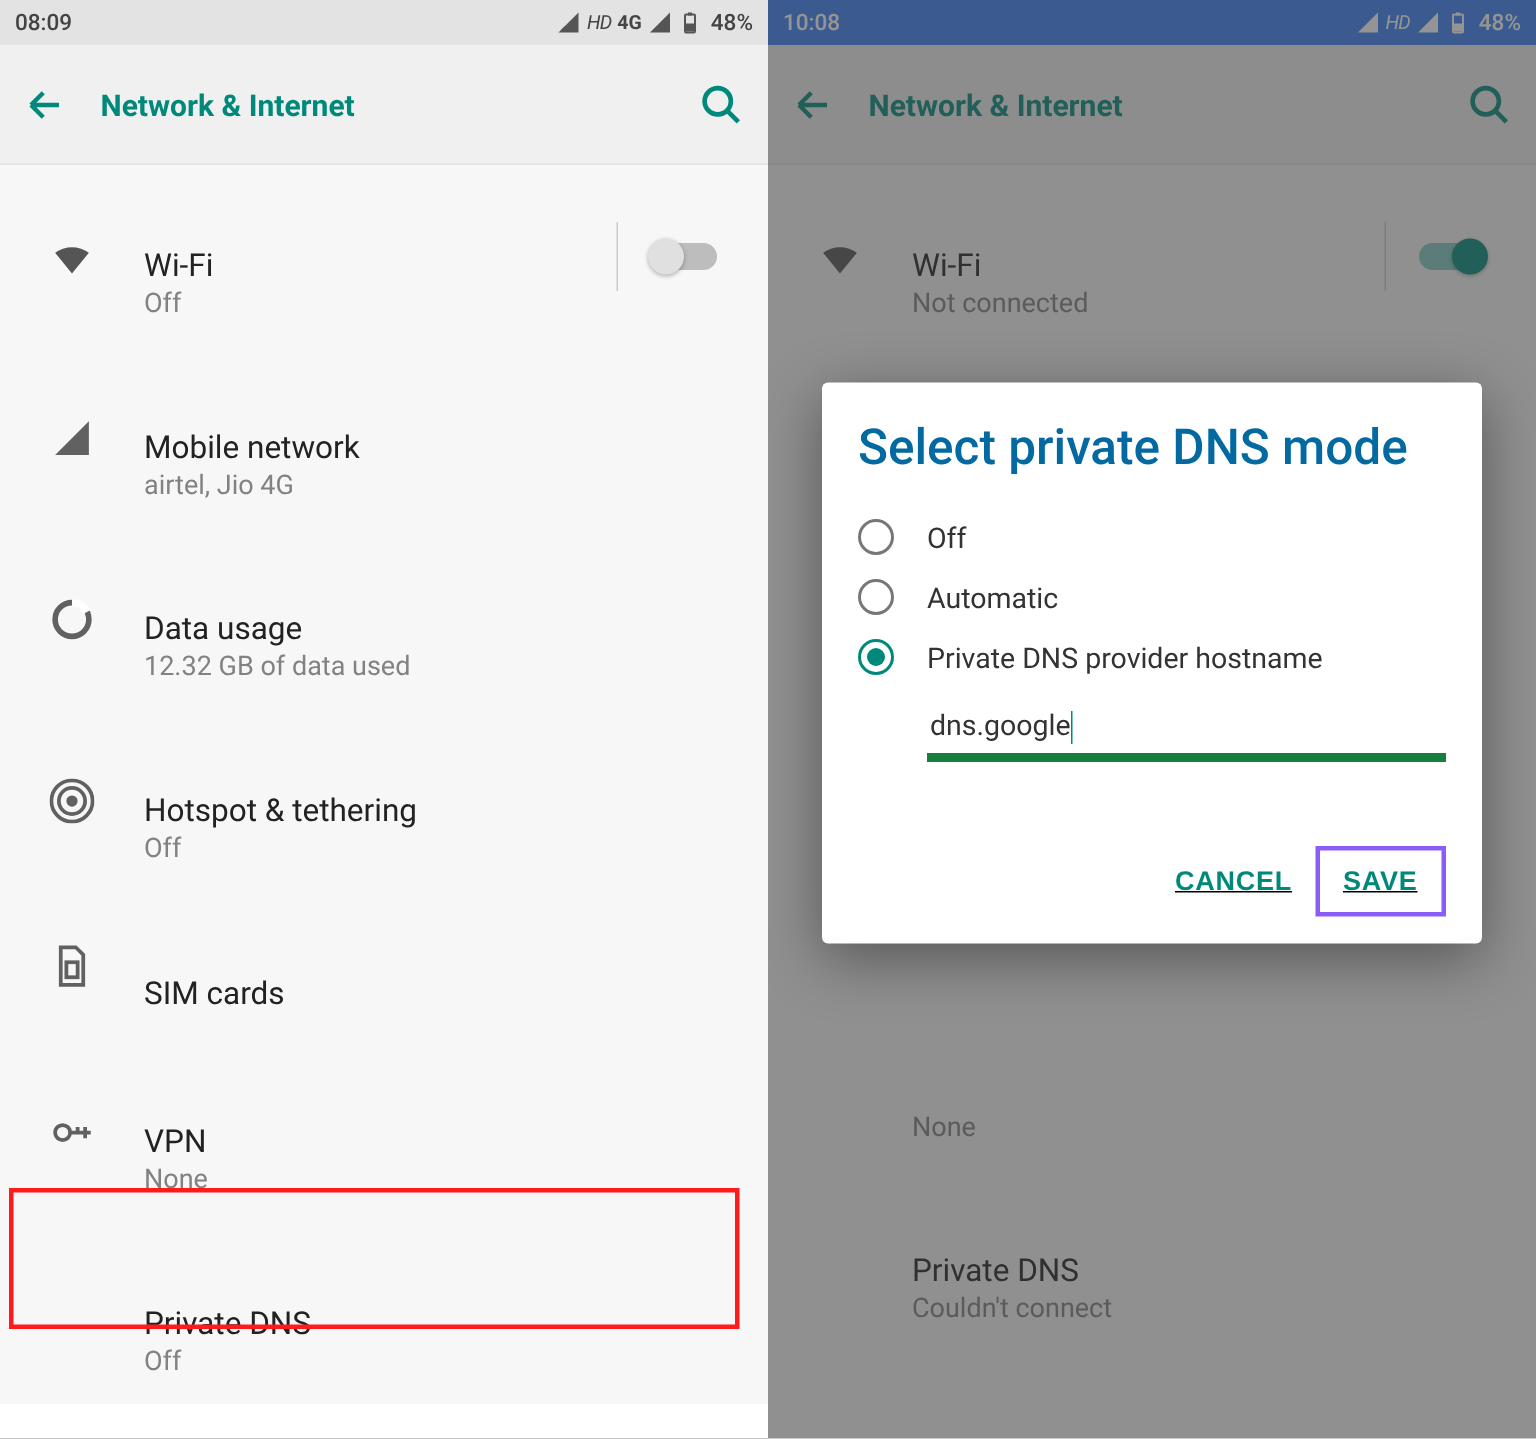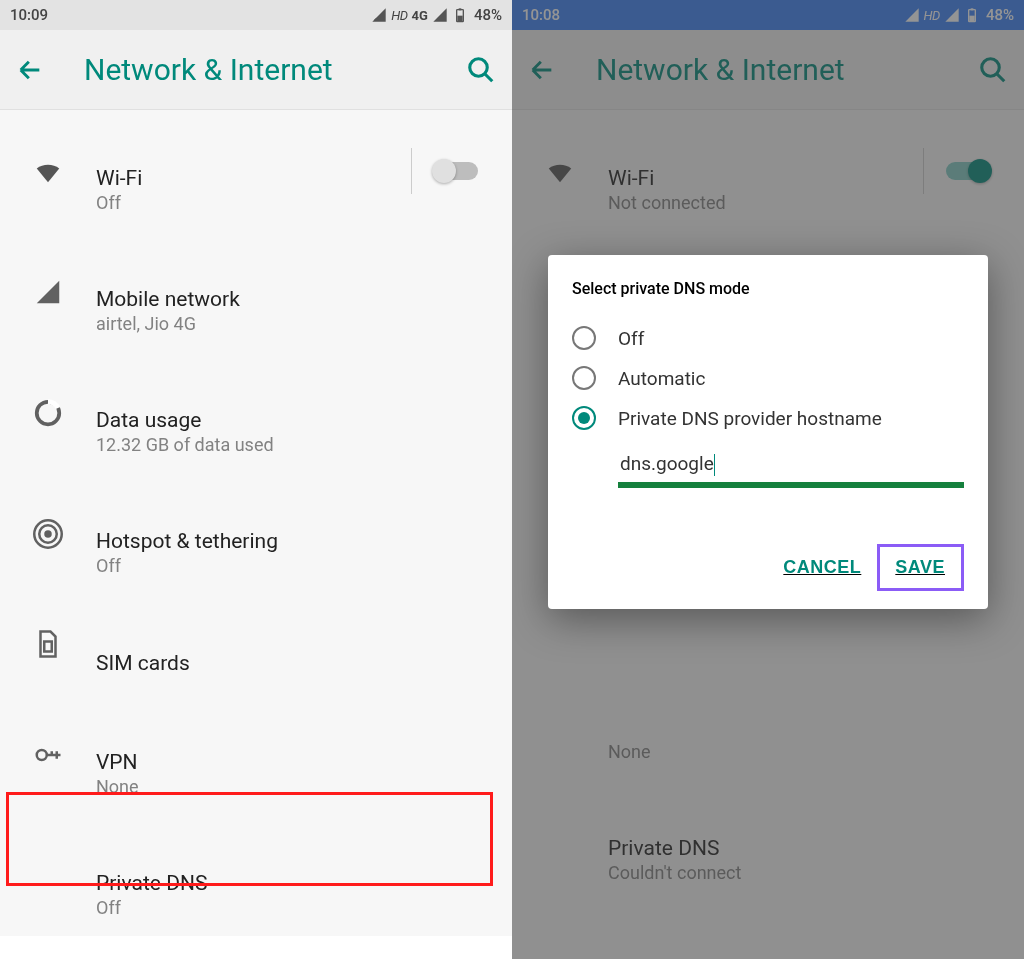--- a/index.html
+++ b/index.html
@@ -43,24 +43,24 @@
     display: flex;
     align-items: center;
     padding: 0 16px;
     background: #f0f0f0;
     border-bottom: 1px solid #e0e0e0;
   }
   .phone-right .app-bar { background: #f0f0f0; }
   .back-ico { width: 28px; height: 28px; }
   .app-title {
     flex: 1;
-    font-size: 30px;
-    font-weight: 400;
+    font-size: 20px;
+    font-weight: 700;
     color: #00897B;
-    margin-left: 40px;
+    margin-left: 23px;
   }
   .search-ico { width: 30px; height: 30px; }
   
   .settings-list { background: #f7f7f7; }
   .item {
     display: flex;
     align-items: center;
     min-height: 100px;
     padding: 18px 16px 18px 0;
   }
@@ -93,21 +93,21 @@
   }
   
   .dim {
     position:absolute; inset:0; background:rgba(60,60,60,0.55);
   }
   .dialog {
     position:absolute; left:36px; right:36px; top:255px;
     background:#fff; border-radius:4px; padding:24px 24px 18px 24px;
     box-shadow:0 10px 40px rgba(0,0,0,.4);
   }
-  .dialog-title { font-size:16px; font-weight:500; color:#000000; margin-bottom:28px; }
+  .dialog-title { font-size:33px; font-weight:500; color:#0369a1; margin-bottom:28px; }
   .radio-row { display:flex; align-items:center; margin:16px 0; font-size:19px; color:#333; }
   .radio {
     width:24px; height:24px; border:2px solid #777; border-radius:50%;
     margin-right:22px; display:flex; align-items:center; justify-content:center;
   }
   .radio.sel { border-color:#00897B; }
   .radio.sel::after { content:""; width:12px; height:12px; border-radius:50%; background:#00897B; }
   .caret {
     display:inline-block; width:1px; height:22px; background:#00897B;
     vertical-align:middle;
@@ -121,21 +121,21 @@
     font-size:18px; font-weight:700; color:#00897B; letter-spacing:0.5px;
     padding:10px 16px; background:none; border:none; cursor:pointer;
   }
   .save-hl { border:3px solid #8b5cf6;padding-left:15px; }
 </style>
 </head>
 <body>
 
 <div class="phone">
   <div class="status-bar">
-    <span>10:09</span>
+    <span>08:09</span>
     <span class="spacer"></span>
     <span class="status-icons">
       <svg viewBox="0 0 24 24">
           <path fill="#555" d="M2 22h20V2z"></path>
           <path fill="#555" d="M4 20l4-4 4 4z"></path>
         </svg>
       <span class="hd-txt">HD</span>
       <span class="g4-txt">4G</span>
       <svg viewBox="0 0 24 24">
           <path fill="#555" d="M2 22h20V2z"></path>

